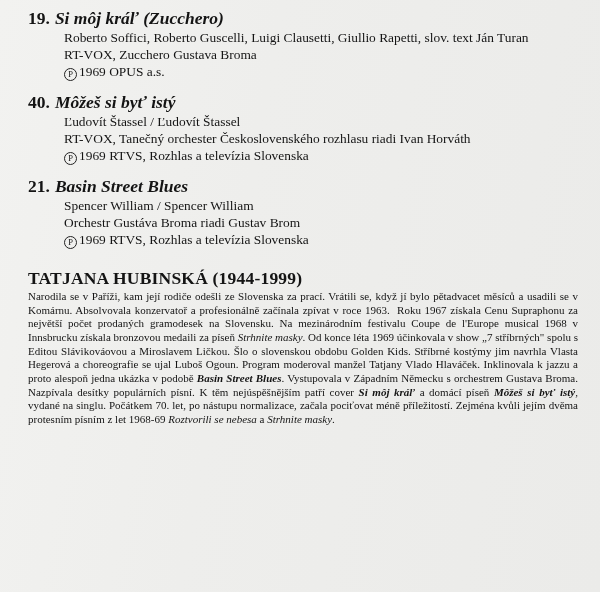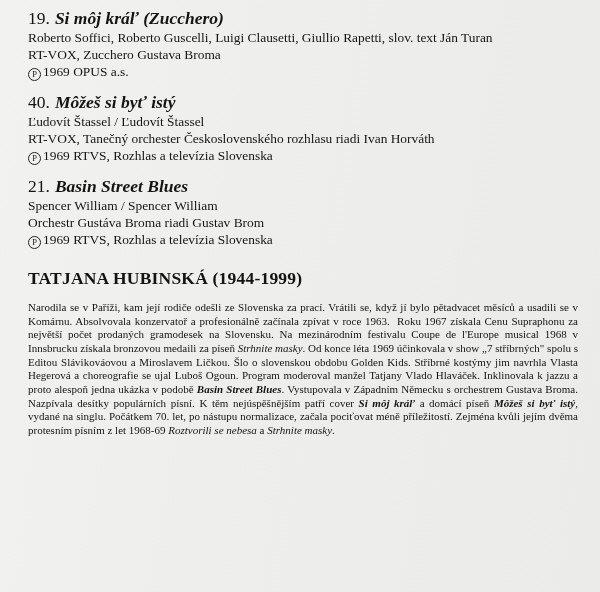--- a/index.html
+++ b/index.html
@@ -24,35 +24,36 @@
   }
   .track {
     margin-bottom: 11px;
   }
   .track-title {
     font-size: 17.5px;
     line-height: 1.18;
     white-space: nowrap;
   }
   .track-num {
-    font-weight: normal;
+    font-weight: bold;
   }
   .track-name {
     font-weight: bold;
     font-style: italic;
     margin-left: 5px;
   }
   .track-paren {
     font-weight: bold;
     font-style: italic;
   }
   .credit {
     font-size: 13.4px;
     line-height: 1.28;
     white-space: nowrap;
+    margin-left: 36px;
   }
   .pcircle {
     display: inline-block;
     width: 11px;
     height: 11px;
     border: 1px solid #222;
     border-radius: 50%;
     position: relative;
     vertical-align: -1px;
     margin-right: 2px;
@@ -61,21 +62,21 @@
     text-align: center;
     font-family: "Liberation Serif", serif;
   }
   .bio {
     margin-top: 19px;
   }
   .bio-title {
     font-size: 17.5px;
     font-weight: bold;
     letter-spacing: 0.2px;
-    margin-bottom: 12px;
+    margin-bottom: 1px;
     white-space: nowrap;
   }
   .bio-body {
     font-size: 11px;
     line-height: 1.245;
     text-align: justify;
     text-justify: inter-word;
     hyphens: manual;
   }
   .bio-body i {

